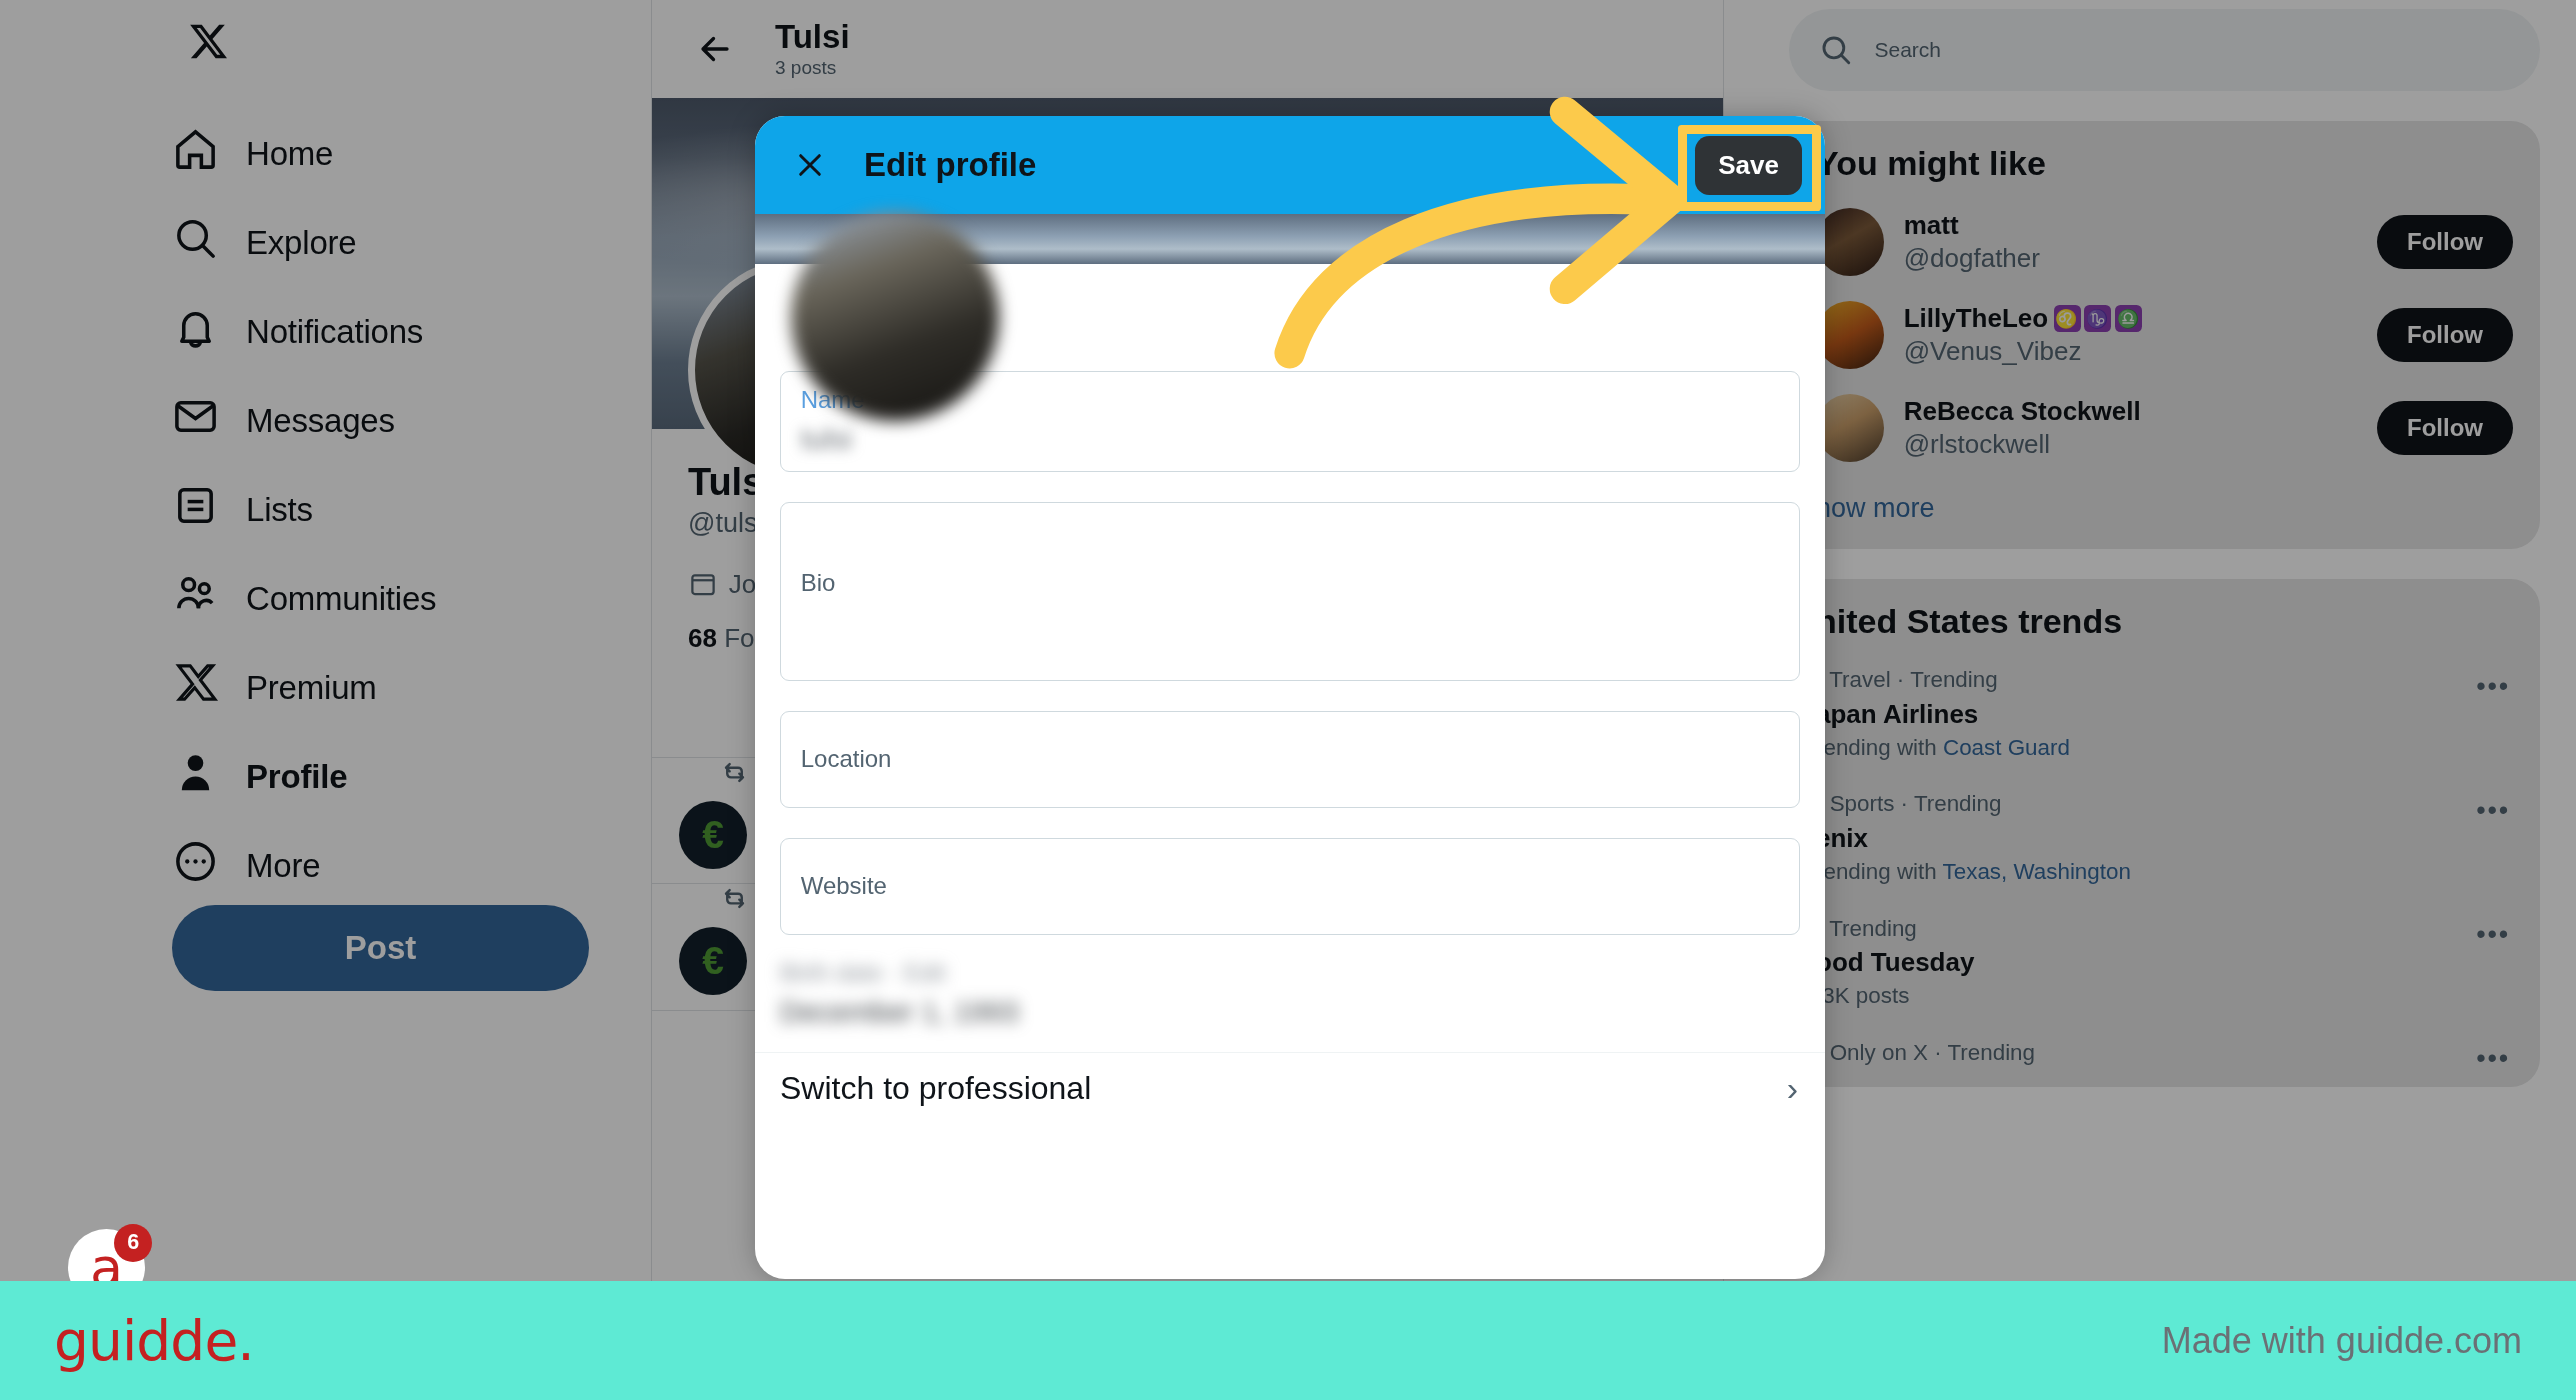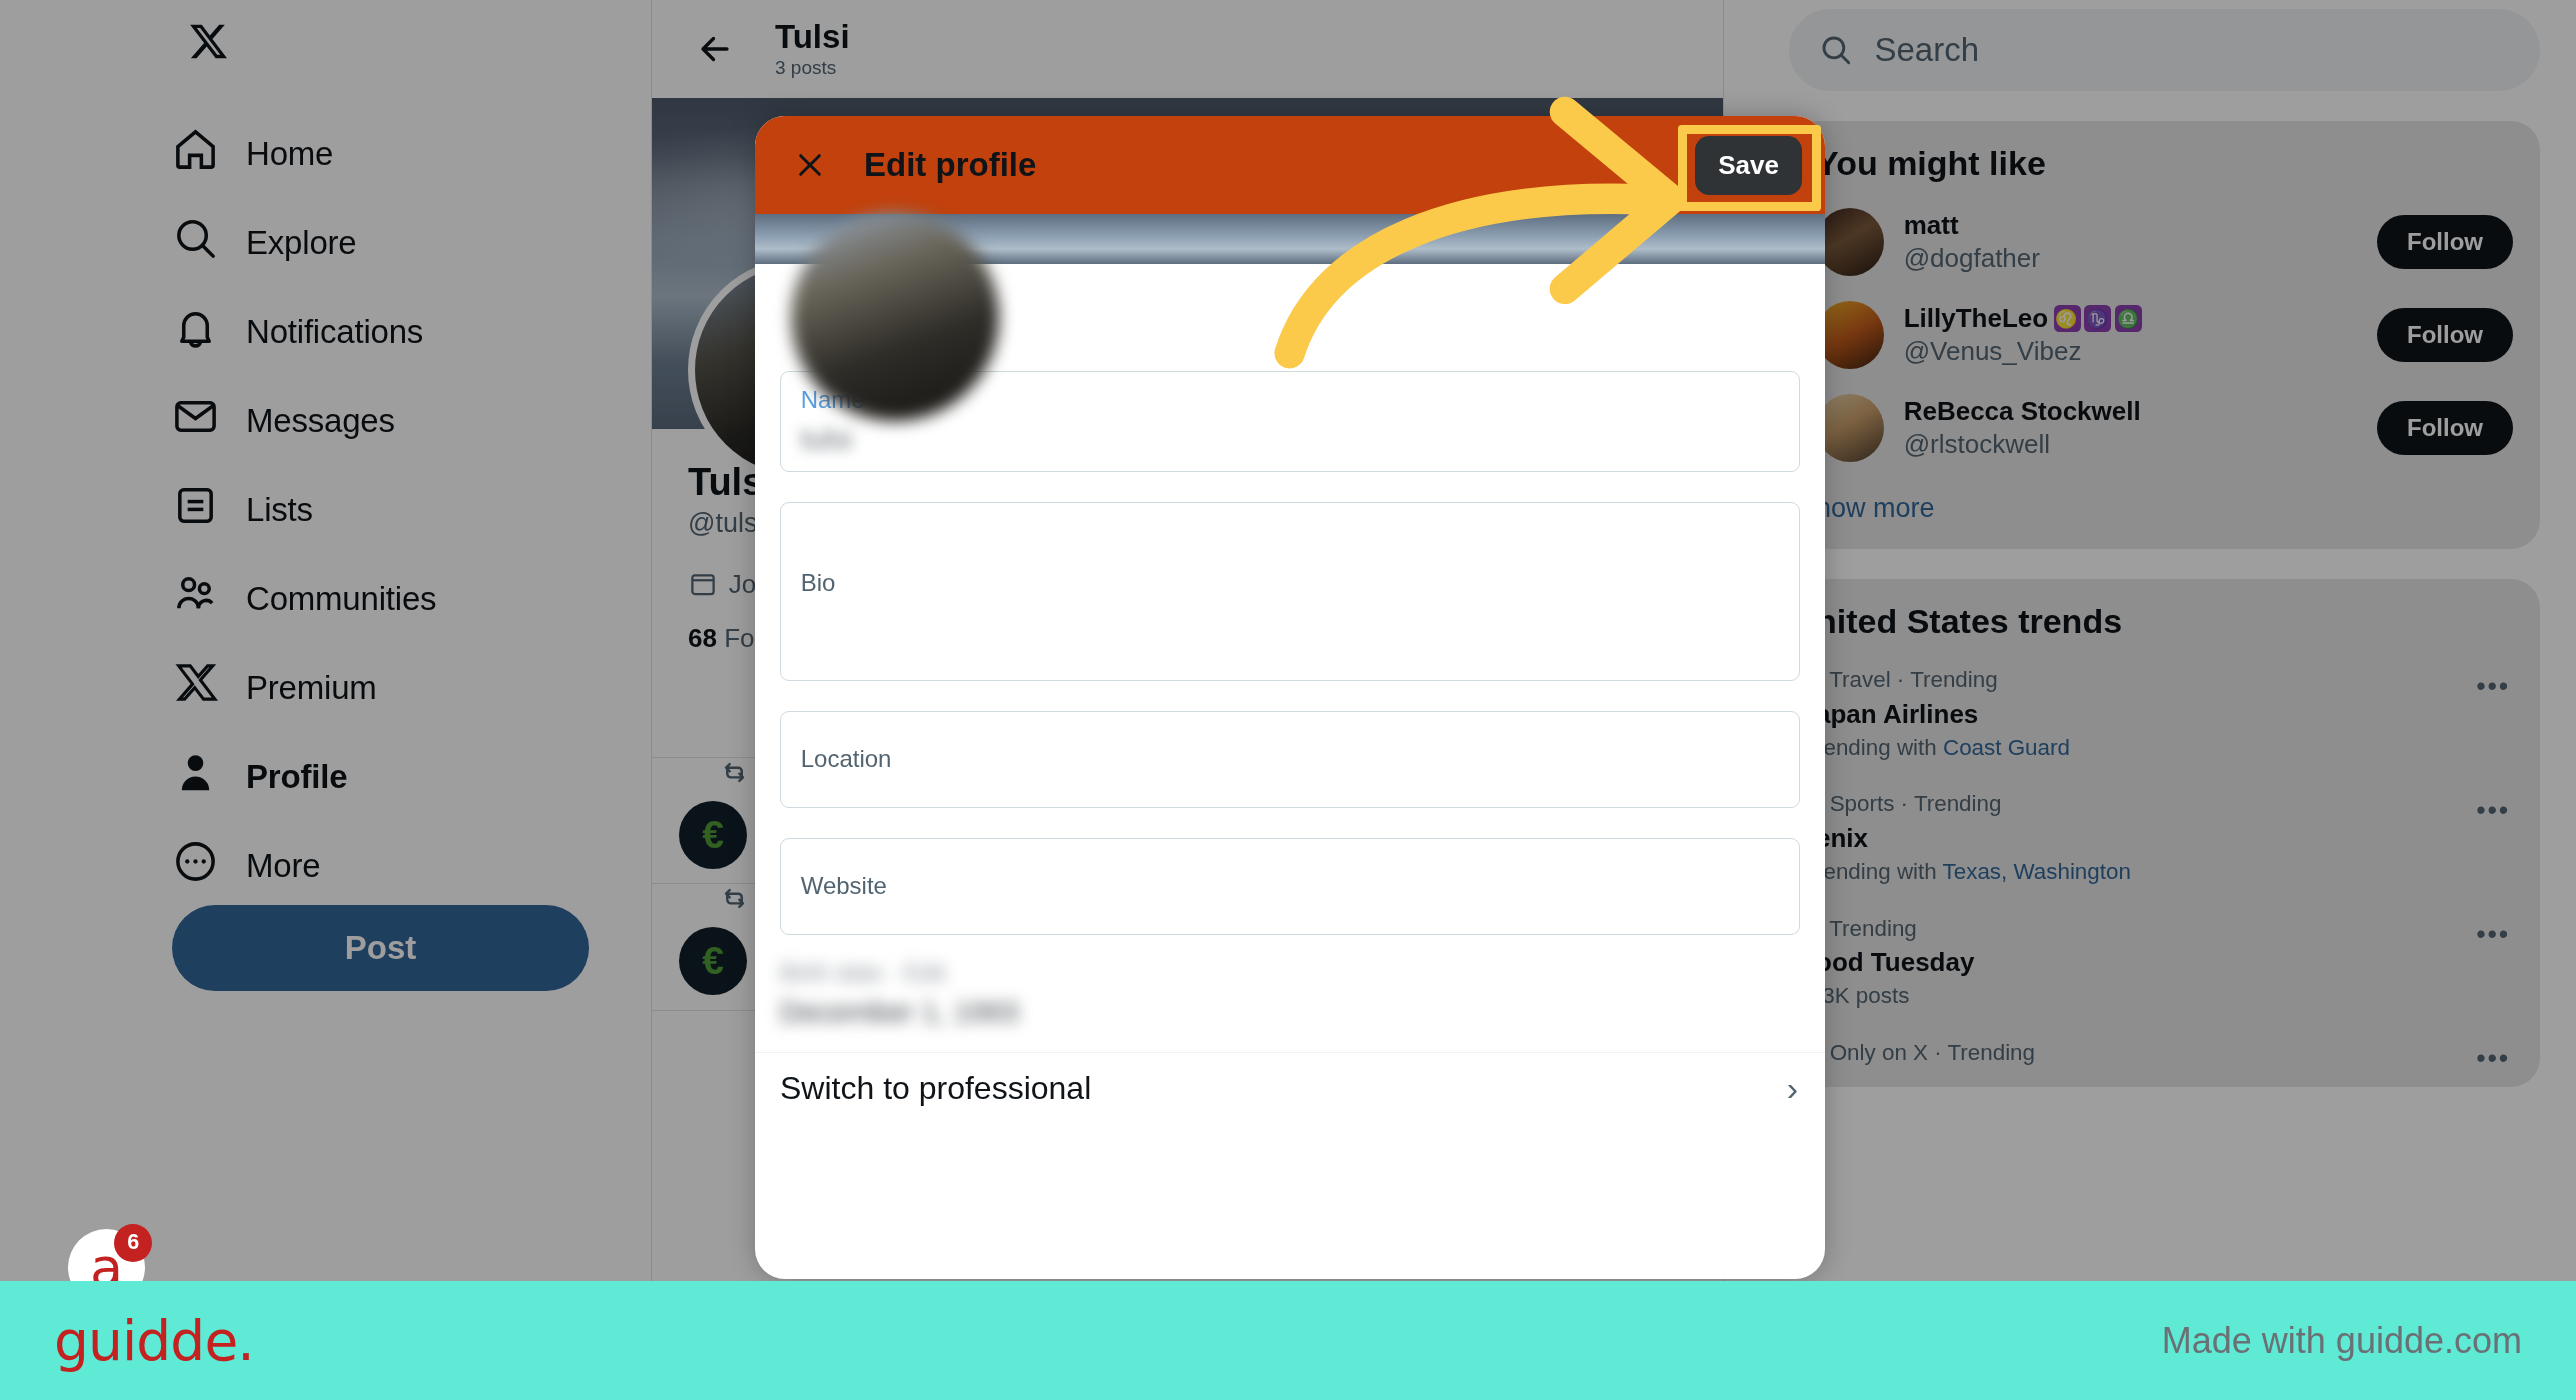--- a/index.html
+++ b/index.html
@@ -90,21 +90,21 @@
   
   .right {
     position: absolute; left: 1753px; top: 0; width: 823px; height: 100%;
     padding: 0 36px; background: #fff;
   }
   .search-box {
     margin-top: 9px; height: 82px; border-radius: 41px; background: #eff3f4;
     display:flex; align-items:center; gap: 21.5px; padding: 0 30px;
   }
   .search-box svg { width: 34px; height: 34px; stroke:#536471; fill:none; stroke-width: 2; }
-  .search-ph { font-size: 33px; color: #536471; text-align: right; }
+  .search-ph { font-size: 21px; color: #536471; text-align: right; }
 
   .card { background: #e5e5e5; border-radius: 29px; margin-top: 30px; padding: 23px 0 5.4px 0; }
   .card-title { font-size: 34px; font-weight: bold; color:#0f1419; padding: 0 27px 12.5px 27px; }
   .sugg-row { display:flex; align-items:center; gap: 19.7px; padding: 12.5px 27px; }
   .sugg-av { width: 68px; height: 68px; border-radius: 50%; flex:none; }
   .sugg-meta { flex: 1; min-width: 0; }
   .sugg-name { font-size: 26px; font-weight: bold; color:#0f1419; display:flex; align-items:center; gap:5.4px; white-space: nowrap;}
   .sugg-badges { display:inline-flex; gap: 3.6px; }
   .badge-sq { width: 27px; height: 27px; border-radius: 5.4px; background:#8b3fb0; color:#fff; font-size: 18px;
               display:flex; align-items:center; justify-content:center; }
@@ -125,21 +125,21 @@
 
   
   .modal {
     position: absolute; z-index: 120;
     left: 755px; top: 116px; width: 1070px; height: 1163px;
     background: #fff; border-radius: 30px; overflow: hidden;
     box-shadow: 0 0 27px rgba(0,0,0,0.25);
   }
   .modal-header {
     height: 98px; display:flex; align-items:center; gap: 27px;
-    padding: 0 23px 0 27px; background: #c2410c;
+    padding: 0 23px 0 27px; background: #0ea5e9;
   }
   .modal-close { width: 55px; height: 55px; display:flex; align-items:center; justify-content:center; cursor:pointer;}
   .modal-close svg { width: 32px; height: 32px; stroke:#0f1419; stroke-width: 2.2; }
   .modal-title { font-size: 33px; font-weight: bold; color:#0f1419; flex: 1; }
   .save-btn {
     background:#2f3336; color:#fff; border:none; border-radius: 14.3px;
     height: 59px; padding: 0 23px; font-size: 26px; font-weight: bold; cursor:pointer;
     font-family: "Liberation Sans", sans-serif;
   }
   .modal-banner {

